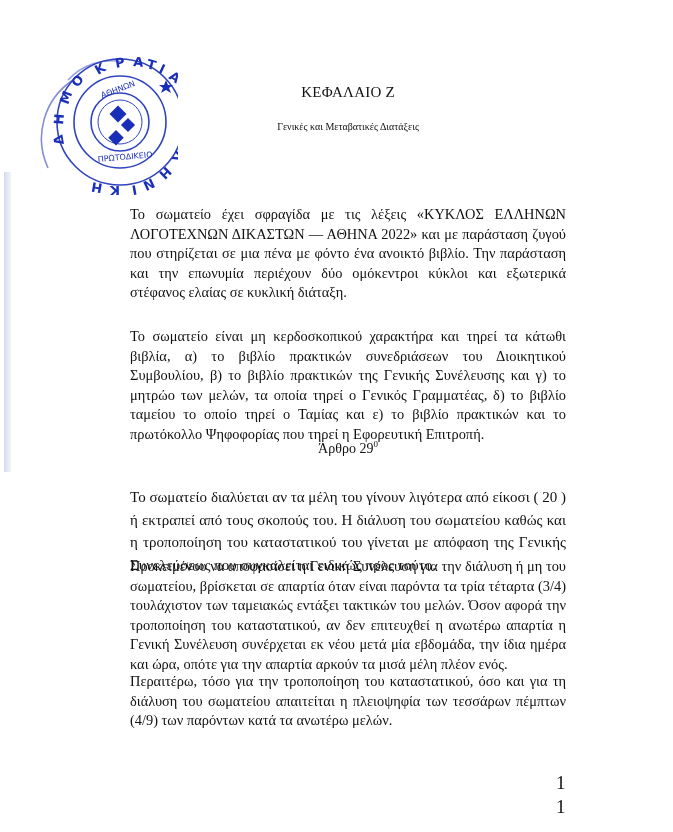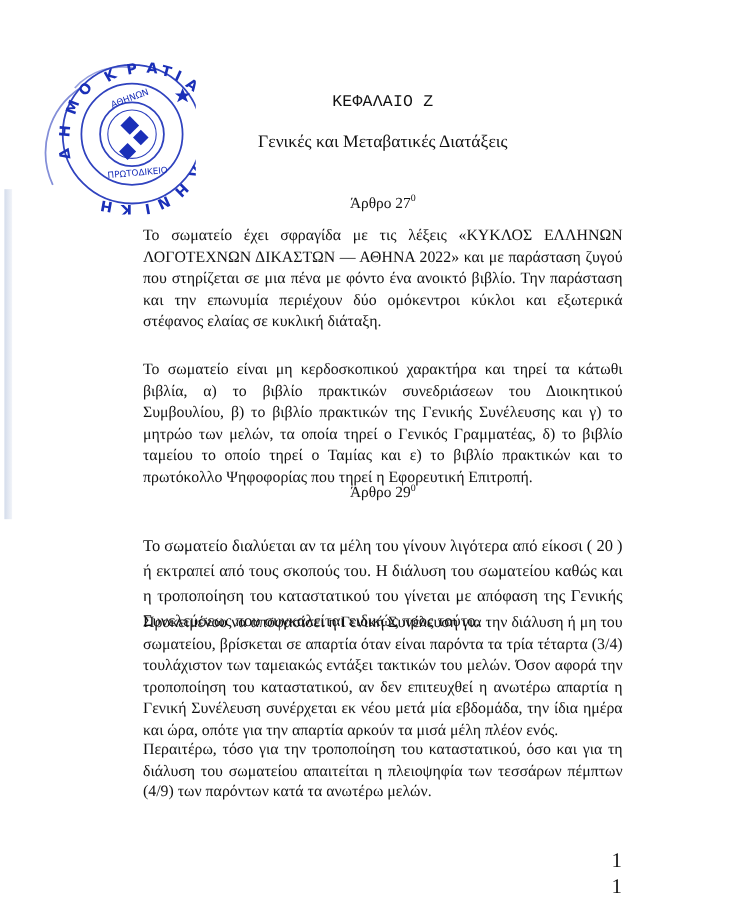--- a/index.html
+++ b/index.html
@@ -3,22 +3,22 @@
 <meta charset="utf-8">
 <style>
   html, body { margin: 0; padding: 0; background: #ffffff; }
   body { width: 673px; height: 832px; position: relative; overflow: hidden;
          font-family: "Liberation Serif", "DejaVu Serif", serif; color: #111; }
   .page { position: absolute; left: 0; top: 0; width: 673px; height: 832px; background: #fff; }
   .edge-shadow { position: absolute; left: 4px; top: 172px; width: 7px; height: 300px;
                  background: linear-gradient(to right, #c9d3e6, #eef1f7); opacity: .8; }
   .stamp { position: absolute; left: 28px; top: 40px; width: 150px; height: 155px; }
   .center { position: absolute; left: 130px; width: 436px; text-align: center; }
-  .chapter-title { top: 84px; font-size: 15px; letter-spacing: .2px; font-family: Liberation Mono, monospace; }
-  .chapter-subtitle { top: 121px; font-size: 16px; }
+  .chapter-title { top: 84px; font-size: 15px; letter-spacing: .2px; }
+  .chapter-subtitle { top: 121px; font-size: 10px; }
   .article-heading { font-size: 14px; }
   .article-heading sup { font-size: 9px; vertical-align: 6px; line-height: 0; }
   .para { position: absolute; left: 130px; width: 436px; text-align: justify;
           font-size: 14.4px; line-height: 19.6px; margin: 0; }
   .para.big { font-size: 15px; line-height: 22.6px; margin-top: 20px; }
   .page-num { position: absolute; left: 556px; font-size: 19px; }
 </style>
 </head>
 <body>
 
@@ -67,23 +67,20 @@
     </g>
     <g fill="#1a2fb8" font-family="DejaVu Sans, sans-serif" font-size="8">
       <text x="74" y="58" transform="rotate(-20 74 58)">ΑΘΗΝΩΝ</text>
       <text x="70" y="122" transform="rotate(-5 70 122)">ΠΡΩΤΟΔΙΚΕΙΟ</text>
     </g>
   </svg>
 
   <div class="center chapter-title">ΚΕΦΑΛΑΙΟ Ζ</div>
   <div class="center chapter-subtitle">Γενικές και Μεταβατικές Διατάξεις</div>
 
-  <div class="center article-heading" style="top:178px;">
-    <span>Άρθρο 27</span><sup>0</sup>
-  </div>
   <p class="para" style="top:205px;">Το σωματείο έχει σφραγίδα με τις λέξεις «ΚΥΚΛΟΣ ΕΛΛΗΝΩΝ ΛΟΓΟΤΕΧΝΩΝ ΔΙΚΑΣΤΩΝ — ΑΘΗΝΑ 2022» και με παράσταση ζυγού που στηρίζεται σε μια πένα με φόντο ένα ανοικτό βιβλίο. Την παράσταση και την επωνυμία περιέχουν δύο ομόκεντροι κύκλοι και εξωτερικά στέφανος ελαίας σε κυκλική διάταξη.</p>
 
   <p class="para" style="top:327px;">Το σωματείο είναι μη κερδοσκοπικού χαρακτήρα και τηρεί τα κάτωθι βιβλία, α) το βιβλίο πρακτικών συνεδριάσεων του Διοικητικού Συμβουλίου, β) το βιβλίο πρακτικών της Γενικής Συνέλευσης και γ) το μητρώο των μελών, τα οποία τηρεί ο Γενικός Γραμματέας, δ) το βιβλίο ταμείου το οποίο τηρεί ο Ταμίας και ε) το βιβλίο πρακτικών και το πρωτόκολλο Ψηφοφορίας που τηρεί η Εφορευτική Επιτροπή.</p>
 
   <div class="center article-heading" style="top:441px;">
     <span>Άρθρο 29</span><sup>0</sup>
   </div>
   <p class="para big" style="top:466px;">Το σωματείο διαλύεται αν τα μέλη του γίνουν λιγότερα από είκοσι ( 20 ) ή εκτραπεί από τους σκοπούς του. Η διάλυση του σωματείου καθώς και η τροποποίηση του καταστατικού του γίνεται με απόφαση της Γενικής Συνελεύσεως που συγκαλείται ειδικώς προς τούτο.</p>
   <p class="para" style="top:557px;">Προκειμένου να αποφασίσει η Γενική Συνέλευση για την διάλυση ή μη του σωματείου, βρίσκεται σε απαρτία όταν είναι παρόντα τα τρία τέταρτα (3/4) τουλάχιστον των ταμειακώς εντάξει τακτικών του μελών. Όσον αφορά την τροποποίηση του καταστατικού, αν δεν επιτευχθεί η ανωτέρω απαρτία η Γενική Συνέλευση συνέρχεται εκ νέου μετά μία εβδομάδα, την ίδια ημέρα και ώρα, οπότε για την απαρτία αρκούν τα μισά μέλη πλέον ενός.</p>
   <p class="para" style="top:672px;">Περαιτέρω, τόσο για την τροποποίηση του καταστατικού, όσο και για τη διάλυση του σωματείου απαιτείται η πλειοψηφία των τεσσάρων πέμπτων (4/9) των παρόντων κατά τα ανωτέρω μελών.</p>

